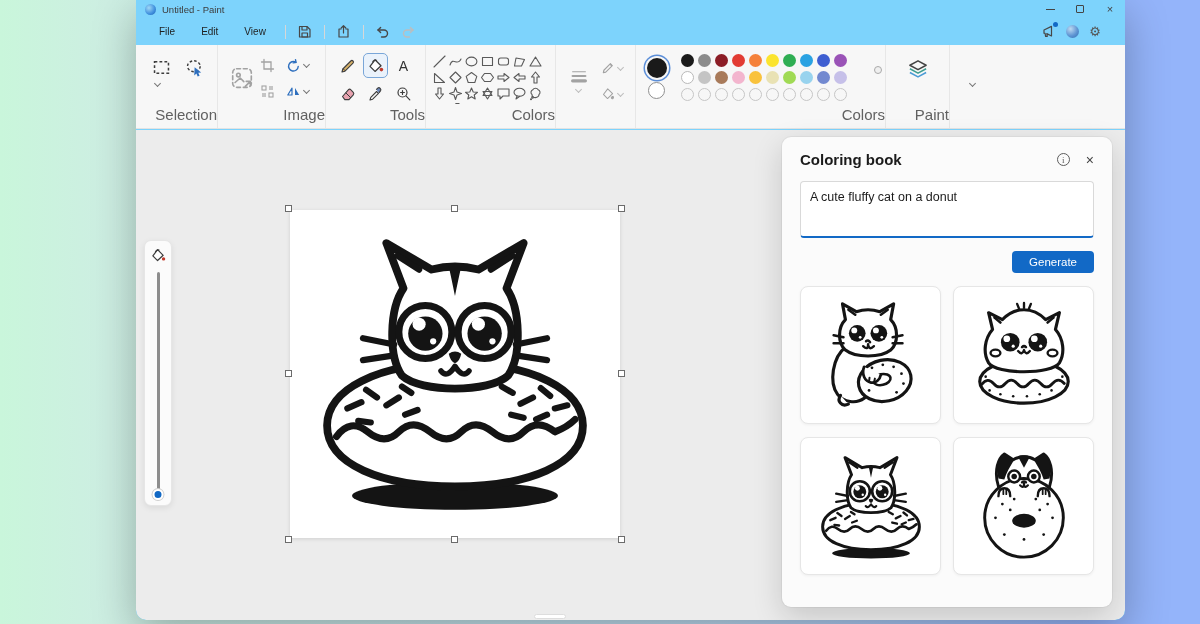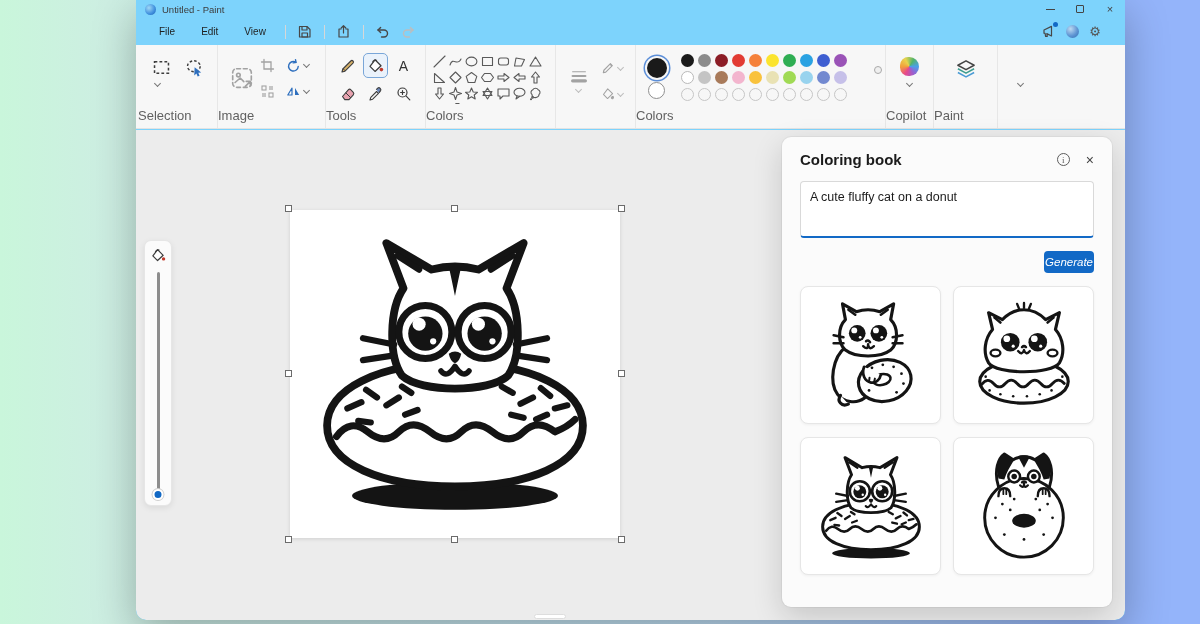--- a/index.html
+++ b/index.html
@@ -32,22 +32,22 @@
   .fb-dot { position:absolute; right:-2px; top:-2px; width:5px; height:5px; border-radius:50%; background:#1269c6; }
   .globe { width:13px; height:13px; border-radius:50%;
     background:radial-gradient(circle at 35% 30%, #bcd9f2, #5f95d3 55%, #2f6bb0); }
   .gear { font-size:13px; color:#555; }
 
   
   .ribbon { height:84px; display:flex; align-items:stretch; padding:0 2px; border-bottom:1px solid #e3e3e3; background:#f7f7f7; }
   .sec { display:flex; flex-direction:column; align-items:center; justify-content:flex-start;
     border-right:1px solid #e7e7e7; padding-top:7px; position:relative; }
   .sec:last-child { border-right:none; }
-  .sec-label { position:absolute; bottom:5px; left:0; right:16px; text-align:left;
-    font-size:13px; color:#616161; }
+  .sec-label { position:absolute; bottom:5px; left:0; right:0; text-align:right;
+    font-size:15px; color:#616161; }
   .chev { width:7px; height:7px; display:inline-block; position:relative; }
   .chev::after { content:""; position:absolute; left:1px; top:0; width:4px; height:4px;
     border-right:1.2px solid #777; border-bottom:1.2px solid #777; transform:rotate(45deg); }
   .dis { opacity:.45; }
   svg.ic { display:block; }
 
   .sec-selection { width:80px; }
   .sel-row { display:flex; gap:14px; align-items:center; }
   .sec-image { width:108px; }
   .img-grid { display:grid; grid-template-columns:22px 30px 30px; grid-template-rows:26px 26px; align-items:center; justify-items:center; }
@@ -121,21 +121,21 @@
   .cb-title { font-size:15px; font-weight:700; color:#1b1b1b; }
   .cb-head-icons { margin-left:auto; display:flex; align-items:center; gap:16px; }
   .cb-info { width:13px; height:13px; border-radius:50%; border:1.2px solid #5c5c5c; color:#5c5c5c;
     font-size:9px; display:flex; align-items:center; justify-content:center; font-family:"Liberation Serif",serif; }
   .cb-close { font-size:14px; color:#444; line-height:1; }
   .cb-textarea { margin-top:13px; width:294px; height:57px; resize:none; border:1px solid #d9d9d9;
     border-bottom:2px solid #1269c6; border-radius:4px; background:#fff; padding:8px 9px;
     font-size:12.5px; color:#1b1b1b; font-family:"Liberation Sans",sans-serif; outline:none; }
   .cb-generate-row { display:flex; justify-content:flex-end; margin-top:9px; }
   .cb-generate { background:#1269c6; color:#fff; border:none; border-radius:4px; font-size:11.5px;
-    padding:5px 1px; font-family:"Liberation Sans",sans-serif;font-style:italic; }
+    padding:5px 17px; font-family:"Liberation Sans",sans-serif; }
   .cb-grid { margin-top:13px; display:grid; grid-template-columns:141px 141px; grid-template-rows:138px 138px; gap:13px 12px; }
   .cb-card { background:#fff; border:1px solid #e6e6e6; border-radius:8px; box-shadow:0 1px 3px rgba(0,0,0,.05);
     display:flex; align-items:center; justify-content:center; }
   .cb-card svg { width:118px; height:118px; }
 </style>
 </head>
 <body>
 
 <svg width="0" height="0" style="position:absolute" aria-hidden="true">
   <defs>
@@ -626,27 +626,20 @@
             <span class="dot empty"></span>
           </div>
         <span class="wheel-wrap">
           <span class="wheel"></span>
           <span class="wheel-badge"></span>
         </span>
       </div>
       <span class="sec-label">Colors</span>
     </div>
 
-    <div class="sec sec-copilot">
-      <div class="b-col" style="margin-top:5px;">
-        <span class="copilot-blob"></span>
-        <span class="chev"></span>
-      </div>
-      <span class="sec-label">Copilot</span>
-    </div>
 
     <div class="sec sec-layers">
       <div style="margin-top:7px;">
         <svg class="ic" width="20" height="20" viewBox="0 0 16 16" fill="none" stroke-width="1.2" stroke-linejoin="round">
             <path d="M8,1.5 L14.5,5 8,8.5 1.5,5 Z" stroke="#444"></path>
             <path d="M1.5,7.8 L8,11.3 14.5,7.8" stroke="#3f9e90"></path>
             <path d="M1.5,10.8 L8,14.3 14.5,10.8" stroke="#4a9bd5"></path>
           </svg>
       </div>
       <span class="sec-label">Paint</span>

